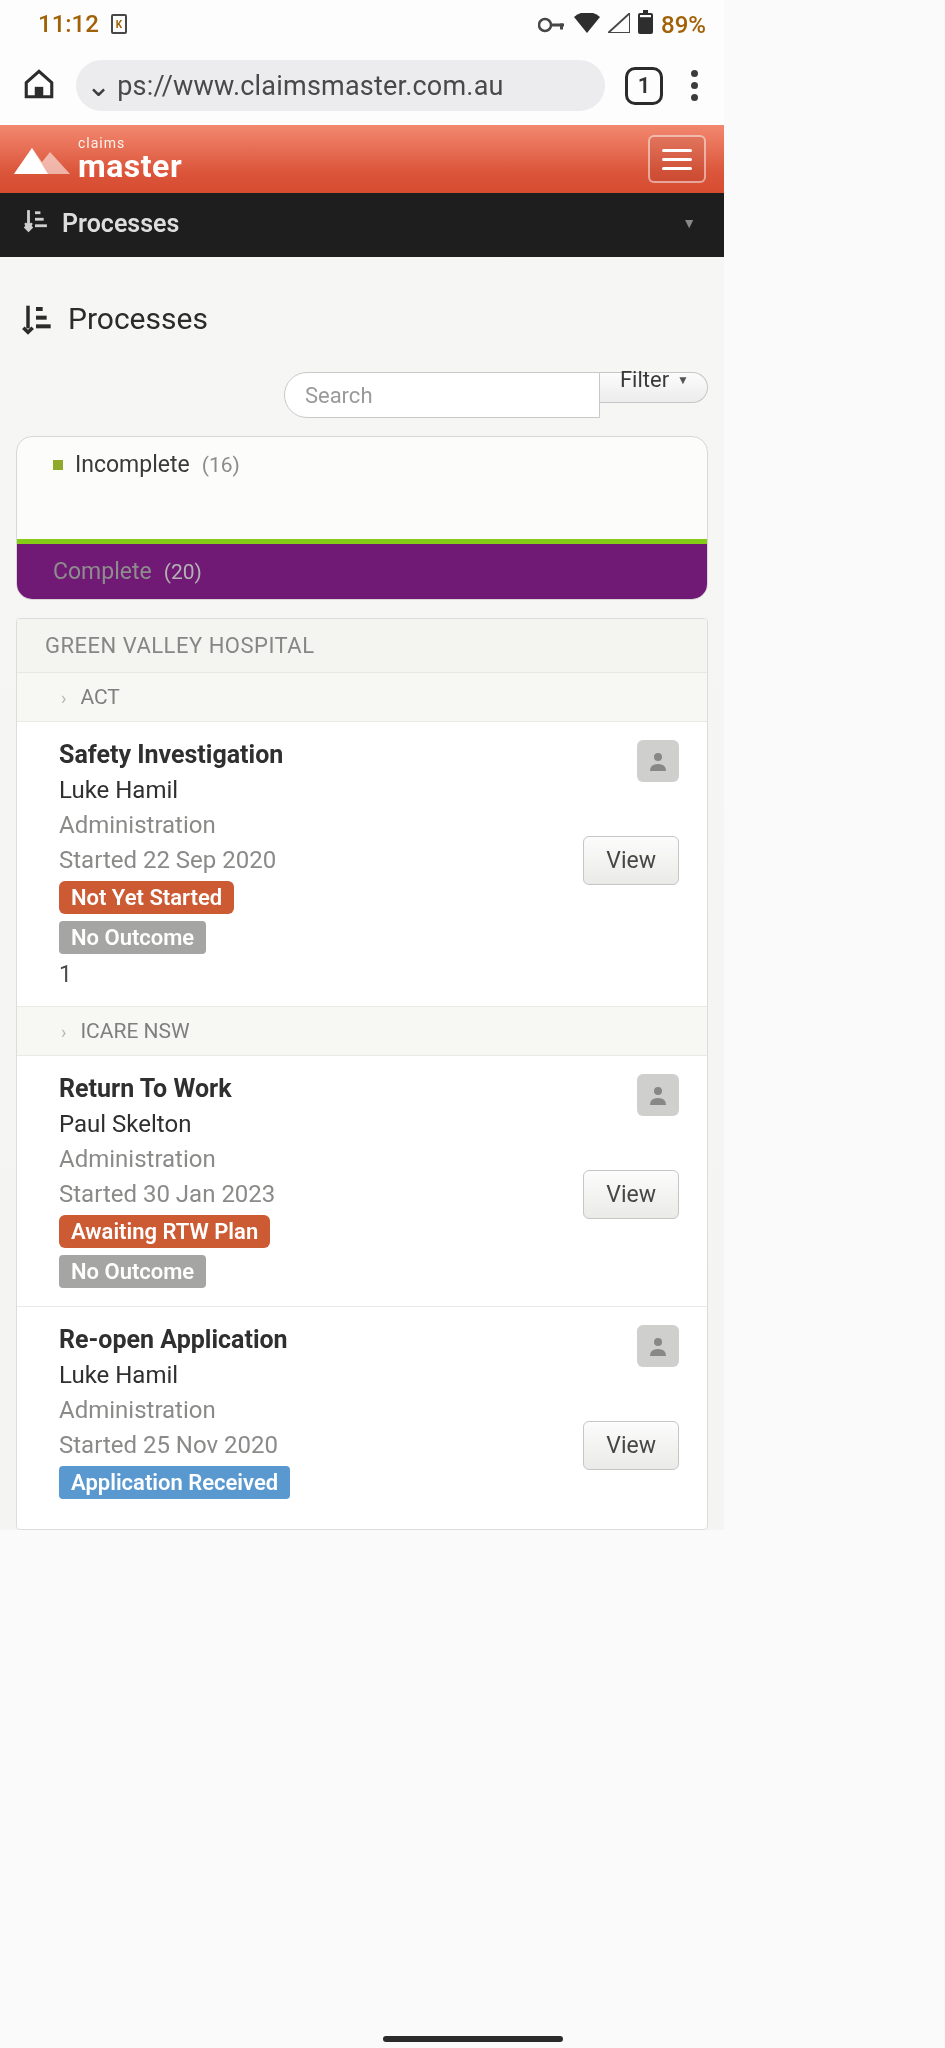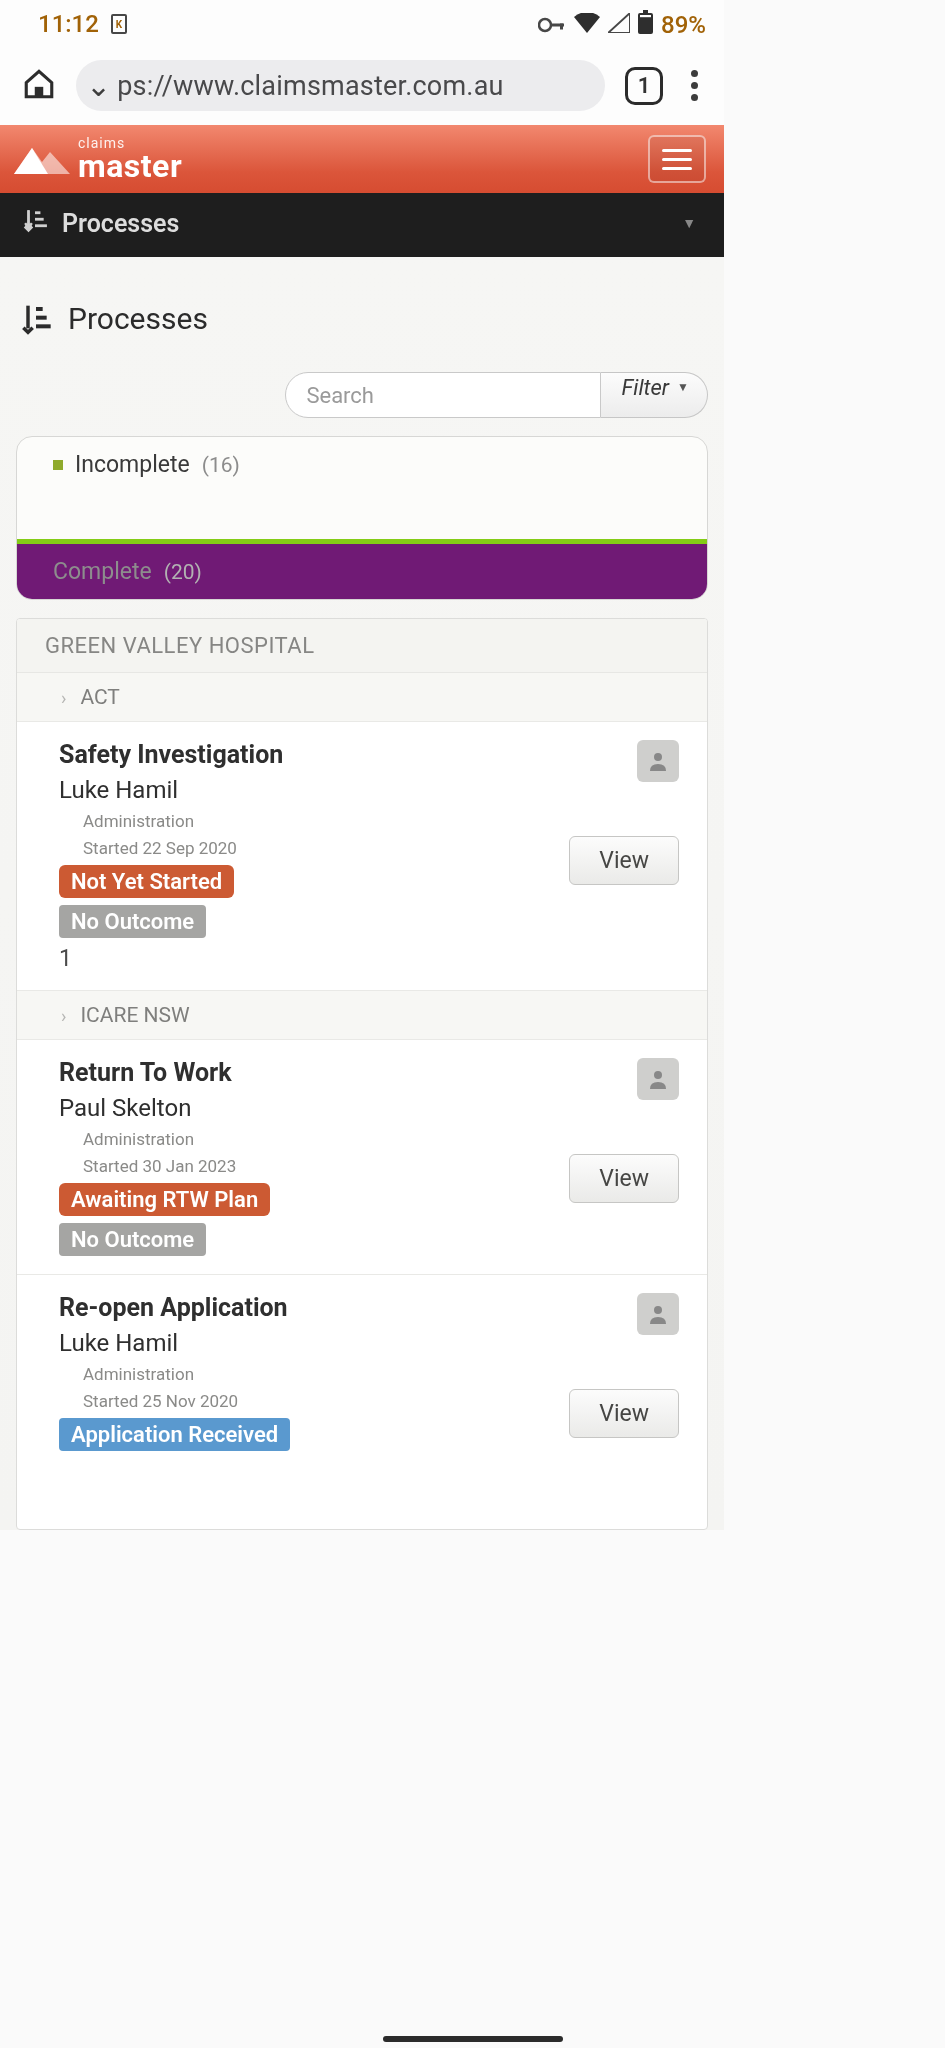--- a/index.html
+++ b/index.html
@@ -38,21 +38,21 @@
   .section-caret { color:#888; font-size:14px; }
 
   .content { padding:20px 16px 0 16px; background:linear-gradient(#f6f6f4,#f4f4f2); }
   .page-title { display:flex; align-items:center; gap:16px; font-size:30px; font-weight:400; color:#2b2b2b; margin:24px 0 36px 4px; }
   .page-title svg { width:32px; height:32px; }
 
   .search-row { display:flex; justify-content:flex-end; margin-bottom:18px; }
   .search-group { display:flex; align-items:stretch; }
   .search-input { width:316px; height:46px; border:1px solid #c9c9c9; border-radius:24px 0 0 24px; padding:0 20px; font-size:22px; color:#555; background:#fff; }
   .search-input::placeholder { color:#9a9a9a; }
-  .filter-btn { height:46px; border:1px solid #c6c6c6; border-left:none; border-radius:0 24px 24px 0; background:linear-gradient(#fcfcfc,#ececec); padding:0 18px 16px 20px; font-size:22px; color:#3a3a3a; display:flex; align-items:center; gap:8px;font-style:italic; }
+  .filter-btn { height:31px; border:1px solid #c6c6c6; border-left:none; border-radius:0 24px 24px 0; background:linear-gradient(#fcfcfc,#ececec); padding:0 18px 16px 20px; font-size:22px; color:#3a3a3a; display:flex; align-items:center; gap:8px; }
   .filter-btn .tri { font-size:12px; color:#555; }
 
   
   .tab-card { border:1px solid #d7d7d5; border-radius:16px; overflow:hidden; background:#fcfcfa; margin-bottom:18px; }
   .tab-row { padding:14px 26px 14px 36px; font-size:23px; color:#3a3a3a; display:flex; align-items:center; gap:12px; }
   .tab-row.inactive { border-top:5px solid #84cc16; color:#8d8d8d; background:#701a75;margin-top:47px; }
   .green-dot { width:10px; height:10px; background:#8faa2b; }
   .tab-count-paren { color:#8c8c8c; font-size:21px; }
   .tab-row.inactive .tab-count-paren { color:#b2b2b2; }
 
@@ -60,30 +60,30 @@
   .list-card { border:1px solid #dcdcda; border-radius:4px; background:#fff; }
   .org-header { background:#f4f4f1; padding:14px 28px; font-size:22px; color:#868684; border-bottom:1px solid #e7e7e4; letter-spacing:.5px; }
   .region-header { background:#f7f7f4; padding:12px 28px 12px 44px; font-size:21px; color:#7f7f7d; border-bottom:1px solid #e9e9e6; display:flex; align-items:center; gap:14px; }
   .region-header .chev-r { color:#b6b6b4; font-size:18px; }
 
   .item { display:flex; padding:18px 28px 18px 42px; border-bottom:1px solid #e9e9e6; background:#fff; }
   .item:last-child { border-bottom:none; }
   .item-main { flex:1; display:flex; flex-direction:column; gap:7px; }
   .item-title { font-size:25px; font-weight:700; color:#2f2f2f; }
   .item-person { font-size:24px; color:#2f2f2f; }
-  .item-meta { font-size:17px; color:#8a8a88;margin-left:24px; }
+  .item-meta { font-size:24px; color:#8a8a88; }
   .badge { display:inline-block; padding:4px 12px; border-radius:4px; font-size:22px; font-weight:600; color:#fff; width:fit-content; }
   .badge.orange { background:#cc5a33;border-radius:6px; }
   .badge.grey { background:#a5a5a3; }
   .badge.blue { background:#5a99cf; }
   .item-num { font-size:23px; color:#4a4a4a; }
   .item-side { display:flex; flex-direction:column; align-items:flex-end; justify-content:flex-start; gap:54px; }
   .avatar { width:42px; height:42px; background:#cfcfcd; border-radius:6px; display:flex; align-items:center; justify-content:center; }
   .avatar svg { width:24px; height:24px; fill:#888; }
-  .view-btn { padding:10px 29px; border:1px solid #c6c6c4; border-radius:6px; background:linear-gradient(#fcfcfc,#eaeae8); font-size:23px; color:#464644; }
+  .view-btn { padding:10px 22px; border:1px solid #c6c6c4; border-radius:6px; background:linear-gradient(#fcfcfc,#eaeae8); font-size:23px; color:#464644; }
 
   .gesture-bar { position:fixed; bottom:6px; left:50%; transform:translateX(-50%); width:180px; height:6px; background:#2b2b2b; border-radius:4px; }
 
   .cut { overflow:hidden; }
 </style>
 </head>
 <body>
 
 <div class="status-bar">
   <div class="status-left">

